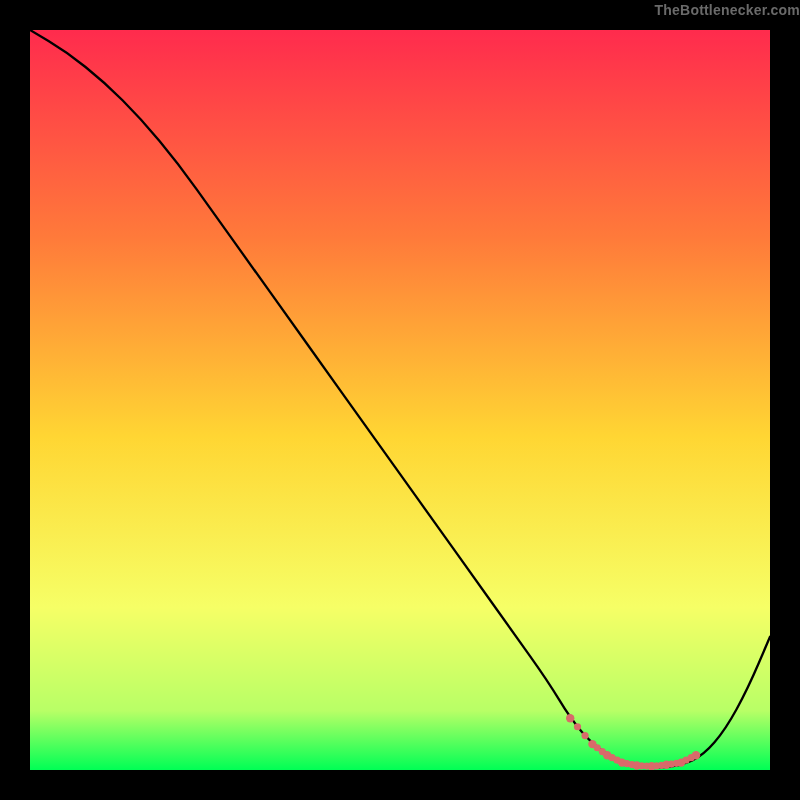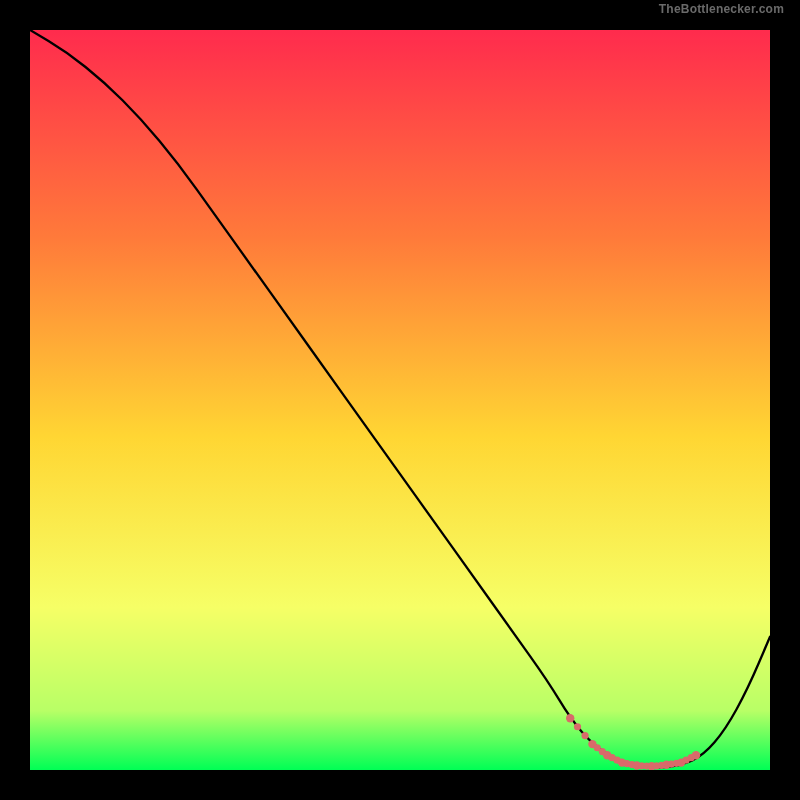--- a/index.html
+++ b/index.html
@@ -13,23 +13,23 @@
   }
   .outer {
     position: relative;
     width: 800px;
     height: 800px;
     background: #000;
   }
   .attribution {
     position: absolute;
     top: 2px;
-    right: 16px;
+    right: 0;
     color: #6a6a6a;
-    font-size: 12px;
+    font-size: 14px;
     font-weight: 600;
     letter-spacing: 0.2px;
     user-select: none;
   }
   .plot-area {
     position: absolute;
     left: 30px;
     top: 30px;
     width: 740px;
     height: 740px;

